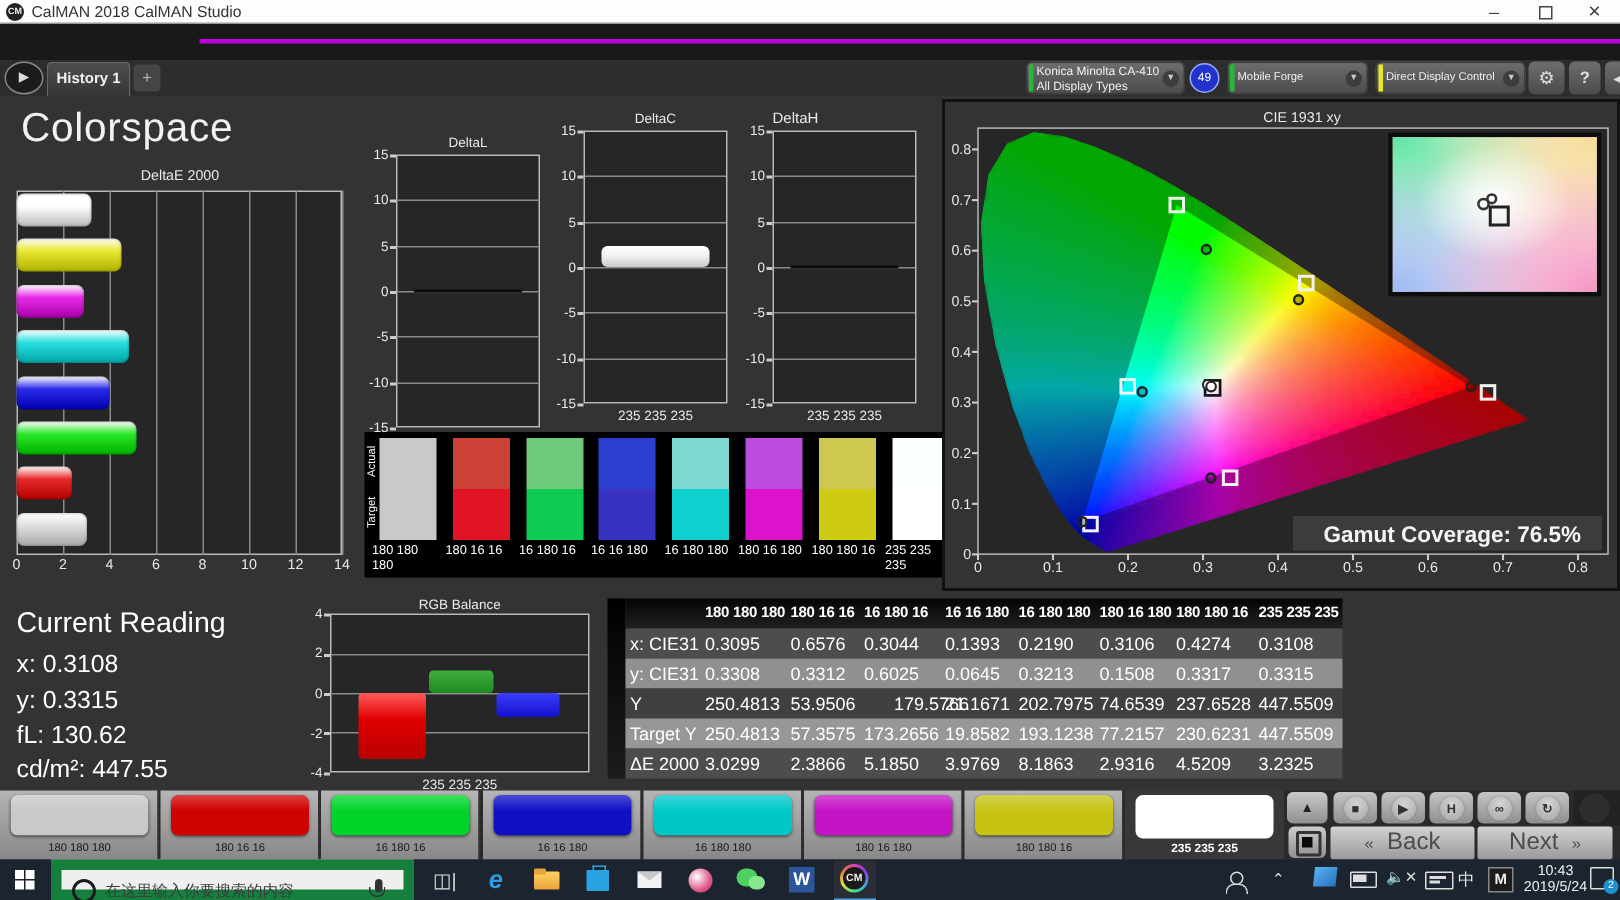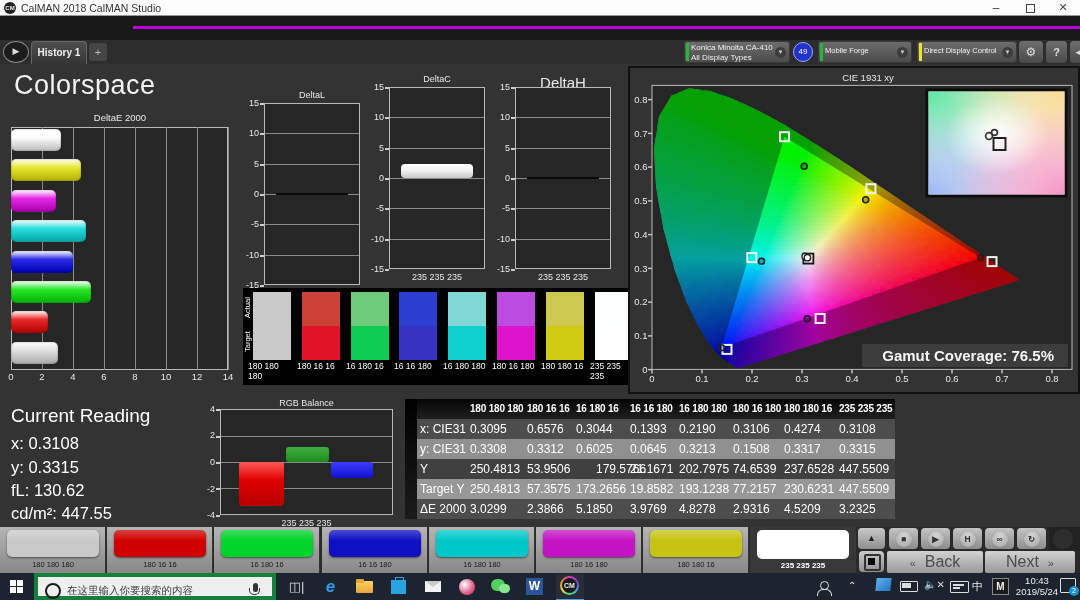--- a/index.html
+++ b/index.html
@@ -112,21 +112,21 @@
     <div style="position:absolute;left:0px;top:129px;width:23px;text-align:right;font-size:9px;color:#e8e8e8">-5</div>
     <div style="position:absolute;left:29px;top:165px;width:94px;height:1px;background:#8a8a8a"></div>
     <div style="position:absolute;left:24px;top:165px;width:4px;height:1.5px;background:#ccc"></div>
     <div style="position:absolute;left:0px;top:160px;width:23px;text-align:right;font-size:9px;color:#e8e8e8">-10</div>
     <div style="position:absolute;left:24px;top:195px;width:4px;height:1.5px;background:#ccc"></div>
     <div style="position:absolute;left:0px;top:190px;width:23px;text-align:right;font-size:9px;color:#e8e8e8">-15</div>
     <div style="position:absolute;left:40px;top:90px;width:72px;height:14px;border-radius:4px;background:linear-gradient(180deg,#ffffff 0%,#f2f2f2 45%,#c9c9c9 100%)"></div>
     <div style="position:absolute;left:28px;top:198px;width:96px;text-align:center;font-size:9px;color:#e8e8e8">235 235 235</div>
   </div>
 <div style="position:absolute;left:487px;top:74px;width:135px;height:212px">
-    <div style="position:absolute;left:28px;top:0px;width:96px;text-align:center;font-size:15px;color:#e8e8e8">DeltaH</div>
+    <div style="position:absolute;left:28px;top:0px;width:96px;text-align:left;font-size:10px;color:#e8e8e8">DeltaH</div>
     <div style="position:absolute;left:28px;top:13px;width:96px;height:182px;background:#262626;border:1px solid #b9b9b9;box-sizing:border-box"></div>
     <div style="position:absolute;left:24px;top:13px;width:4px;height:1.5px;background:#ccc"></div>
     <div style="position:absolute;left:0px;top:8px;width:23px;text-align:right;font-size:9px;color:#e8e8e8">15</div>
     <div style="position:absolute;left:29px;top:43px;width:94px;height:1px;background:#8a8a8a"></div>
     <div style="position:absolute;left:24px;top:43px;width:4px;height:1.5px;background:#ccc"></div>
     <div style="position:absolute;left:0px;top:38px;width:23px;text-align:right;font-size:9px;color:#e8e8e8">10</div>
     <div style="position:absolute;left:29px;top:74px;width:94px;height:1px;background:#8a8a8a"></div>
     <div style="position:absolute;left:24px;top:74px;width:4px;height:1.5px;background:#ccc"></div>
     <div style="position:absolute;left:0px;top:69px;width:23px;text-align:right;font-size:9px;color:#e8e8e8">5</div>
     <div style="position:absolute;left:29px;top:104px;width:94px;height:1px;background:#8a8a8a"></div>
@@ -2430,21 +2430,21 @@
     <div style="position:absolute;left:274px;top:82.5px;">193.1238</div>
     <div style="position:absolute;left:328px;top:82.5px;">77.2157</div>
     <div style="position:absolute;left:379px;top:82.5px;">230.6231</div>
     <div style="position:absolute;left:434px;top:82.5px;">447.5509</div>
     <div style="position:absolute;left:12px;top:99.5px;width:478px;height:20px;background:#4d4d4d"></div>
     <div style="position:absolute;left:15px;top:102.5px;">ΔE 2000</div>
     <div style="position:absolute;left:65px;top:102.5px;">3.0299</div>
     <div style="position:absolute;left:122px;top:102.5px;">2.3866</div>
     <div style="position:absolute;left:171px;top:102.5px;">5.1850</div>
     <div style="position:absolute;left:225px;top:102.5px;">3.9769</div>
-    <div style="position:absolute;left:274px;top:102.5px;">4.8278</div>
+    <div style="position:absolute;left:274px;top:102.5px;">8.1863</div>
     <div style="position:absolute;left:328px;top:102.5px;">2.9316</div>
     <div style="position:absolute;left:379px;top:102.5px;">4.5209</div>
     <div style="position:absolute;left:434px;top:102.5px;">3.2325</div>
   </div>
 <div style="position:absolute;left:0;top:527px;width:1080px;height:46px;background:#2a2a2a">
     <div style="position:absolute;left:0px;top:0;width:106px;height:46px;background:linear-gradient(180deg,#b5b5b5,#888);border-right:1px solid #333;box-sizing:border-box">
       <div style="position:absolute;left:7px;top:3px;width:92px;height:27px;border-radius:5px;background:linear-gradient(180deg,rgba(255,255,255,0.25),rgba(255,255,255,0) 40%),#c9c9c9;box-shadow:0 1px 2px rgba(0,0,0,0.5)"></div>
       <div style="position:absolute;left:0;top:33px;width:106px;text-align:center;font-size:7.5px;color:#1a1a1a">180 180 180</div>
     </div>
     <div style="position:absolute;left:107px;top:0;width:106px;height:46px;background:linear-gradient(180deg,#b5b5b5,#888);border-right:1px solid #333;box-sizing:border-box">
@@ -2502,21 +2502,21 @@
     <div style="position:absolute;left:887px;top:24px;width:96px;height:22px;border-radius:2px;background:linear-gradient(180deg,#d2d2d2,#9a9a9a);color:#4c4c4c;font-size:16px;text-align:center;line-height:22px"><span style="font-size:11px">«</span>&nbsp; Back</div>
 <div style="position:absolute;left:985px;top:24px;width:90px;height:22px;border-radius:2px;background:linear-gradient(180deg,#d2d2d2,#9a9a9a);color:#4c4c4c;font-size:16px;text-align:center;line-height:22px">Next &nbsp;<span style="font-size:11px">»</span></div>
   </div>
 <div style="position:absolute;left:0;top:573px;width:1080px;height:27px;background:#1b242f">
     <div style="position:absolute;left:10px;top:7px;width:13px;height:13px">
 <div style="position:absolute;left:0;top:0;width:6px;height:6px;background:#fff"></div>
 <div style="position:absolute;left:7px;top:0;width:6px;height:6px;background:#fff"></div>
 <div style="position:absolute;left:0;top:7px;width:6px;height:6px;background:#fff"></div>
 <div style="position:absolute;left:7px;top:7px;width:6px;height:6px;background:#fff"></div>
     </div>
-    <div style="position:absolute;left:34px;top:0px;width:242px;height:27px;background:#efefef;border:4px solid #15803d;box-sizing:border-box">
+    <div style="position:absolute;left:34px;top:0px;width:242px;height:27px;background:#efefef;border:7px solid #15803d;box-sizing:border-box">
 <div style="position:absolute;left:7px;top:6px;width:12px;height:12px;border:2.2px solid #1a1a1a;border-radius:50%"></div>
 <div style="position:absolute;left:29px;top:7px;font-size:10.5px;color:#3c3c3c">在这里输入你要搜索的内容</div>
 <div style="position:absolute;right:14px;top:6px;width:5px;height:9px;background:#333;border-radius:2.5px"></div>
       <div style="position:absolute;right:12px;top:11px;width:9px;height:6px;border:1.3px solid #333;border-top:none;border-radius:0 0 5px 5px"></div>
     </div>
     <div style="position:absolute;left:286px;top:3px;width:21px;height:21px">
       <div style="font-size:13px;color:#ddd;line-height:21px;text-align:center">◫|</div>
     </div>
     <div style="position:absolute;left:320px;top:3px;width:21px;height:21px">
       <div style="font-size:17px;font-weight:bold;color:#2e9ae8;line-height:21px;text-align:center;font-style:italic">e</div>

